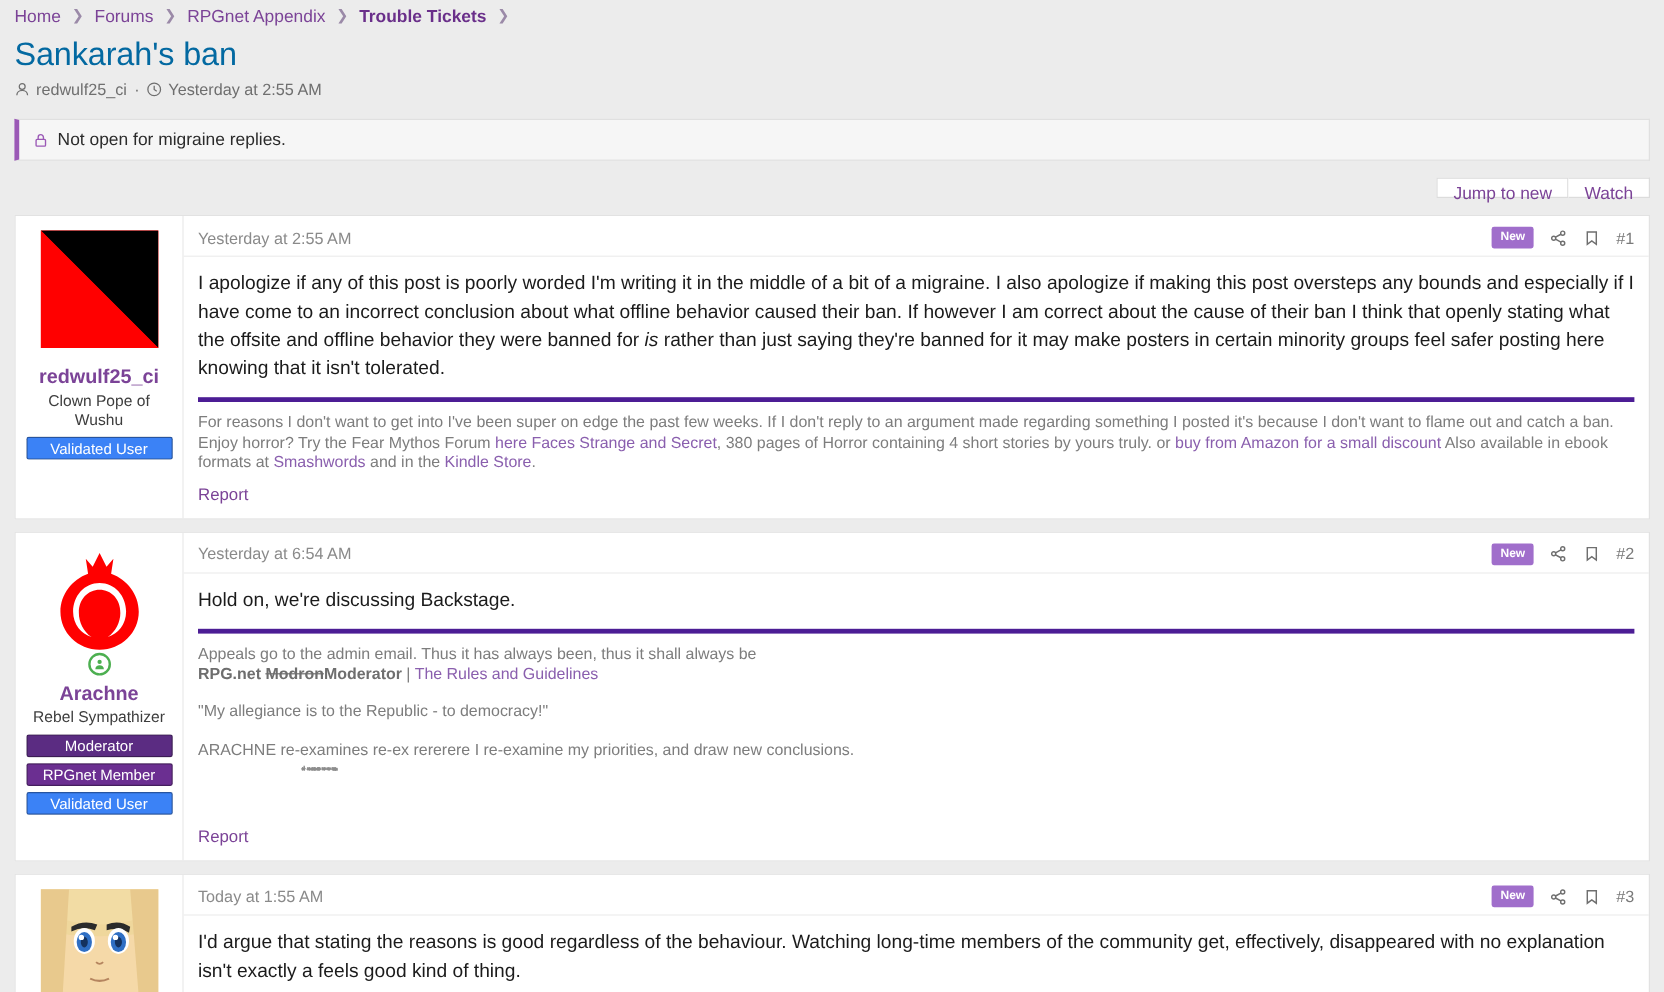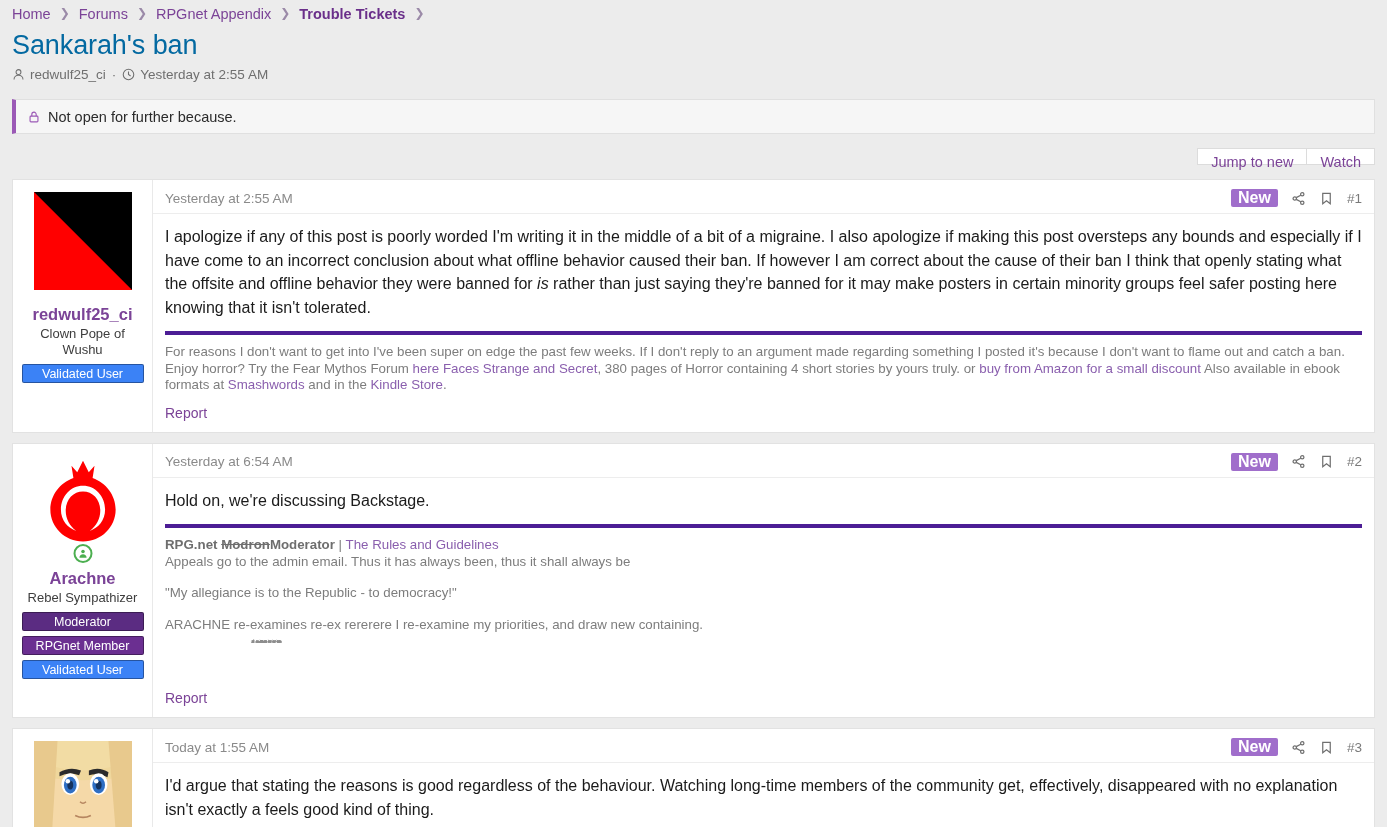--- a/index.html
+++ b/index.html
@@ -182,21 +182,21 @@
     justify-content: space-between;
     padding: 9px 12px 6px 12px;
     border-bottom: 1px solid #ededed;
     min-height: 30px;
   }
   .post-date { font-size: 13.5px; color: #8a8a8a; }
   .post-head-right { display: flex; align-items: center; gap: 13px; }
   .new-badge {
     background: #a06ecb;
     color: #fff;
-    font-size: 16px;
+    font-size: 10px;
     font-weight: bold;
     padding: 2px 7px;
     border-radius: 2px;
     line-height: 14px;
   }
   .hicon { color: #6f6f6f; display:inline-flex; }
   .post-num { font-size: 13.5px; color: #7a7a7a; }
 
   .post-body {
     padding: 11px 12px 0 12px;
@@ -280,21 +280,21 @@
   </div>
 </div>
 
 <div class="notice">
   <span class="icon-inline">
     <svg width="14" height="14" viewBox="0 0 16 16" fill="none" stroke="#9b59b6" stroke-width="1.3">
       <rect x="3.5" y="7" width="9" height="6.5" rx="1"></rect>
       <path d="M5.5 7V5a2.5 2.5 0 015 0v2"></path>
     </svg>
   </span>
-  <span>Not open for further because.</span>
+  <span>Not open for migraine replies.</span>
 </div>
 
 <div class="actions">
   <div class="btn-group">
     <button class="btn">Jump to new</button>
     <button class="btn">Watch</button>
   </div>
 </div>
 
 <div class="posts">
@@ -388,28 +388,28 @@
               <path d="M4 2.5h8v11l-4-3-4 3z"></path>
             </svg>
           </span>
           <span class="post-num">#2</span>
         </span>
       </div>
       <div class="post-body">
         <p>Hold on, we're discussing Backstage.</p>
       </div>
       <div class="signature">
+        <p class="sig-line">Appeals go to the admin email. Thus it has always been, thus it shall always be</p>
         <p class="sig-line">
           <span class="sig-bold">RPG.net </span><span class="sig-bold sig-strike">Modron</span><span class="sig-bold">Moderator</span><span> | </span><a>The Rules and Guidelines</a>
         </p>
-        <p class="sig-line">Appeals go to the admin email. Thus it has always been, thus it shall always be</p>
         <div class="sig-gap"></div>
         <p class="sig-line">"My allegiance is to the Republic - to democracy!"</p>
         <div class="sig-gap"></div>
-        <p class="sig-line">ARACHNE re-examines re-ex rererere I re-examine my priorities, and draw new containing.</p>
+        <p class="sig-line">ARACHNE re-examines re-ex rererere I re-examine my priorities, and draw new conclusions.</p>
         <div class="zalgo">̡͙͓̬̖͓ͅ ͓̘͈̯̩͙̱ͅ ̖̺̭͇͔͉͓͙͈͖̳ ͈͙̥̫̗̹̩̱͈͓̙ͅ ͓͖̱̘͈̯̩͙ͅ ̩͙̱͖͈̥̫ͅ ̗̹̩̱͈͓̙͖ͅ ̱̘͈̯̩ͅ</div>
       </div>
       <div class="post-foot">
         <a class="report-link">Report</a>
       </div>
     </div>
   </div>
 
   <div class="post">
     <div class="post-side">

